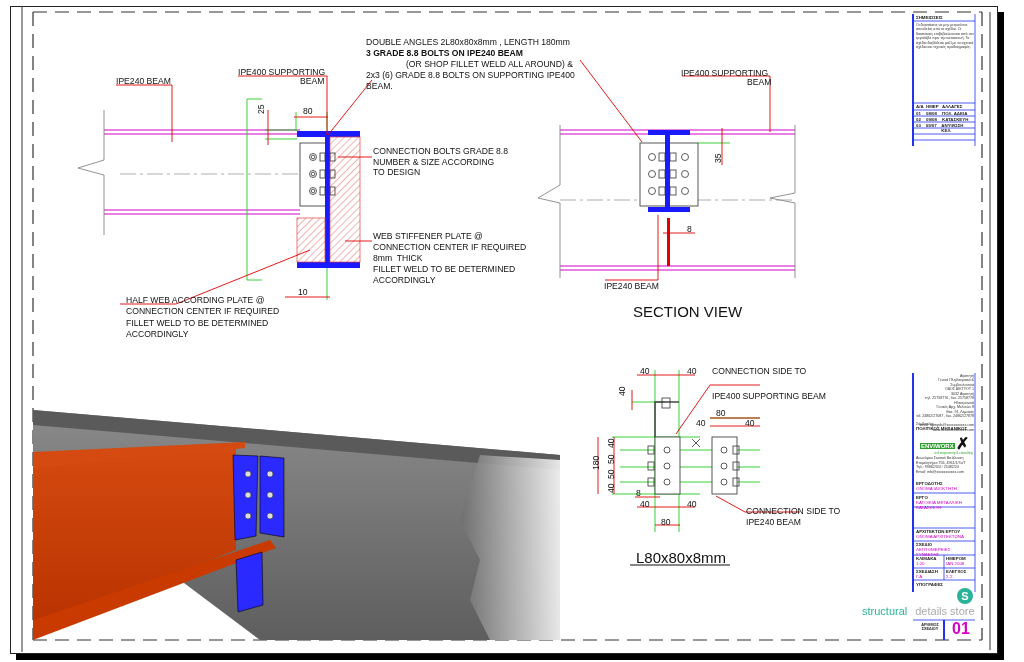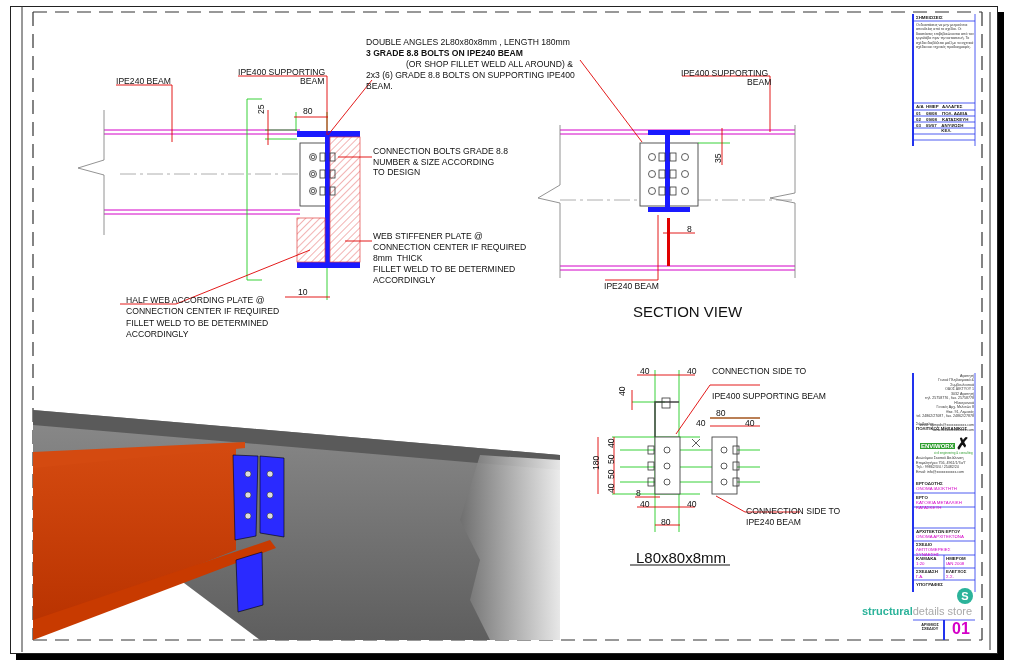--- a/index.html
+++ b/index.html
@@ -384,18 +384,18 @@
 <div class="tb" style="left:946px;top:569px;width:28px;">
   <div class="lbl">ΕΛΕΓΧΟΣ</div>
   <div class="val">Σ.Σ.</div>
 </div>
 <div class="tb" style="left:916px;top:582px;">
   <div class="lbl">ΥΠΟΓΡΑΦΕΣ</div>
 </div>
 
 <div style="position:absolute;left:957px;top:588px;width:16px;height:16px;border-radius:50%;background:#2bb39a;color:#fff;font:bold 11px 'Liberation Sans',sans-serif;text-align:center;line-height:16px;">S</div>
 <div style="position:absolute;left:862px;top:605px;font-size:11px;font-family:'Liberation Sans',sans-serif;white-space:nowrap;">
-  <span style="color:#2bb39a;font-weight:bold;">structural</span><span style="color:#aaa;">details store</span>
+  <span style="color:#2bb39a;font-weight:normal;">structural</span><span style="color:#aaa;padding-left:8px;">details store</span>
 </div>
 <div class="tb" style="left:918px;top:623px;width:24px;text-align:center;">
   <div class="lbl" style="font-size:3.8px;">ΑΡΙΘΜΟΣ ΣΧΕΔΙΟΥ</div>
 </div>
 <div style="position:absolute;left:952px;top:620px;font:bold 16px 'Liberation Sans',sans-serif;color:#d400c8;">01</div>
 
 </body></html>

